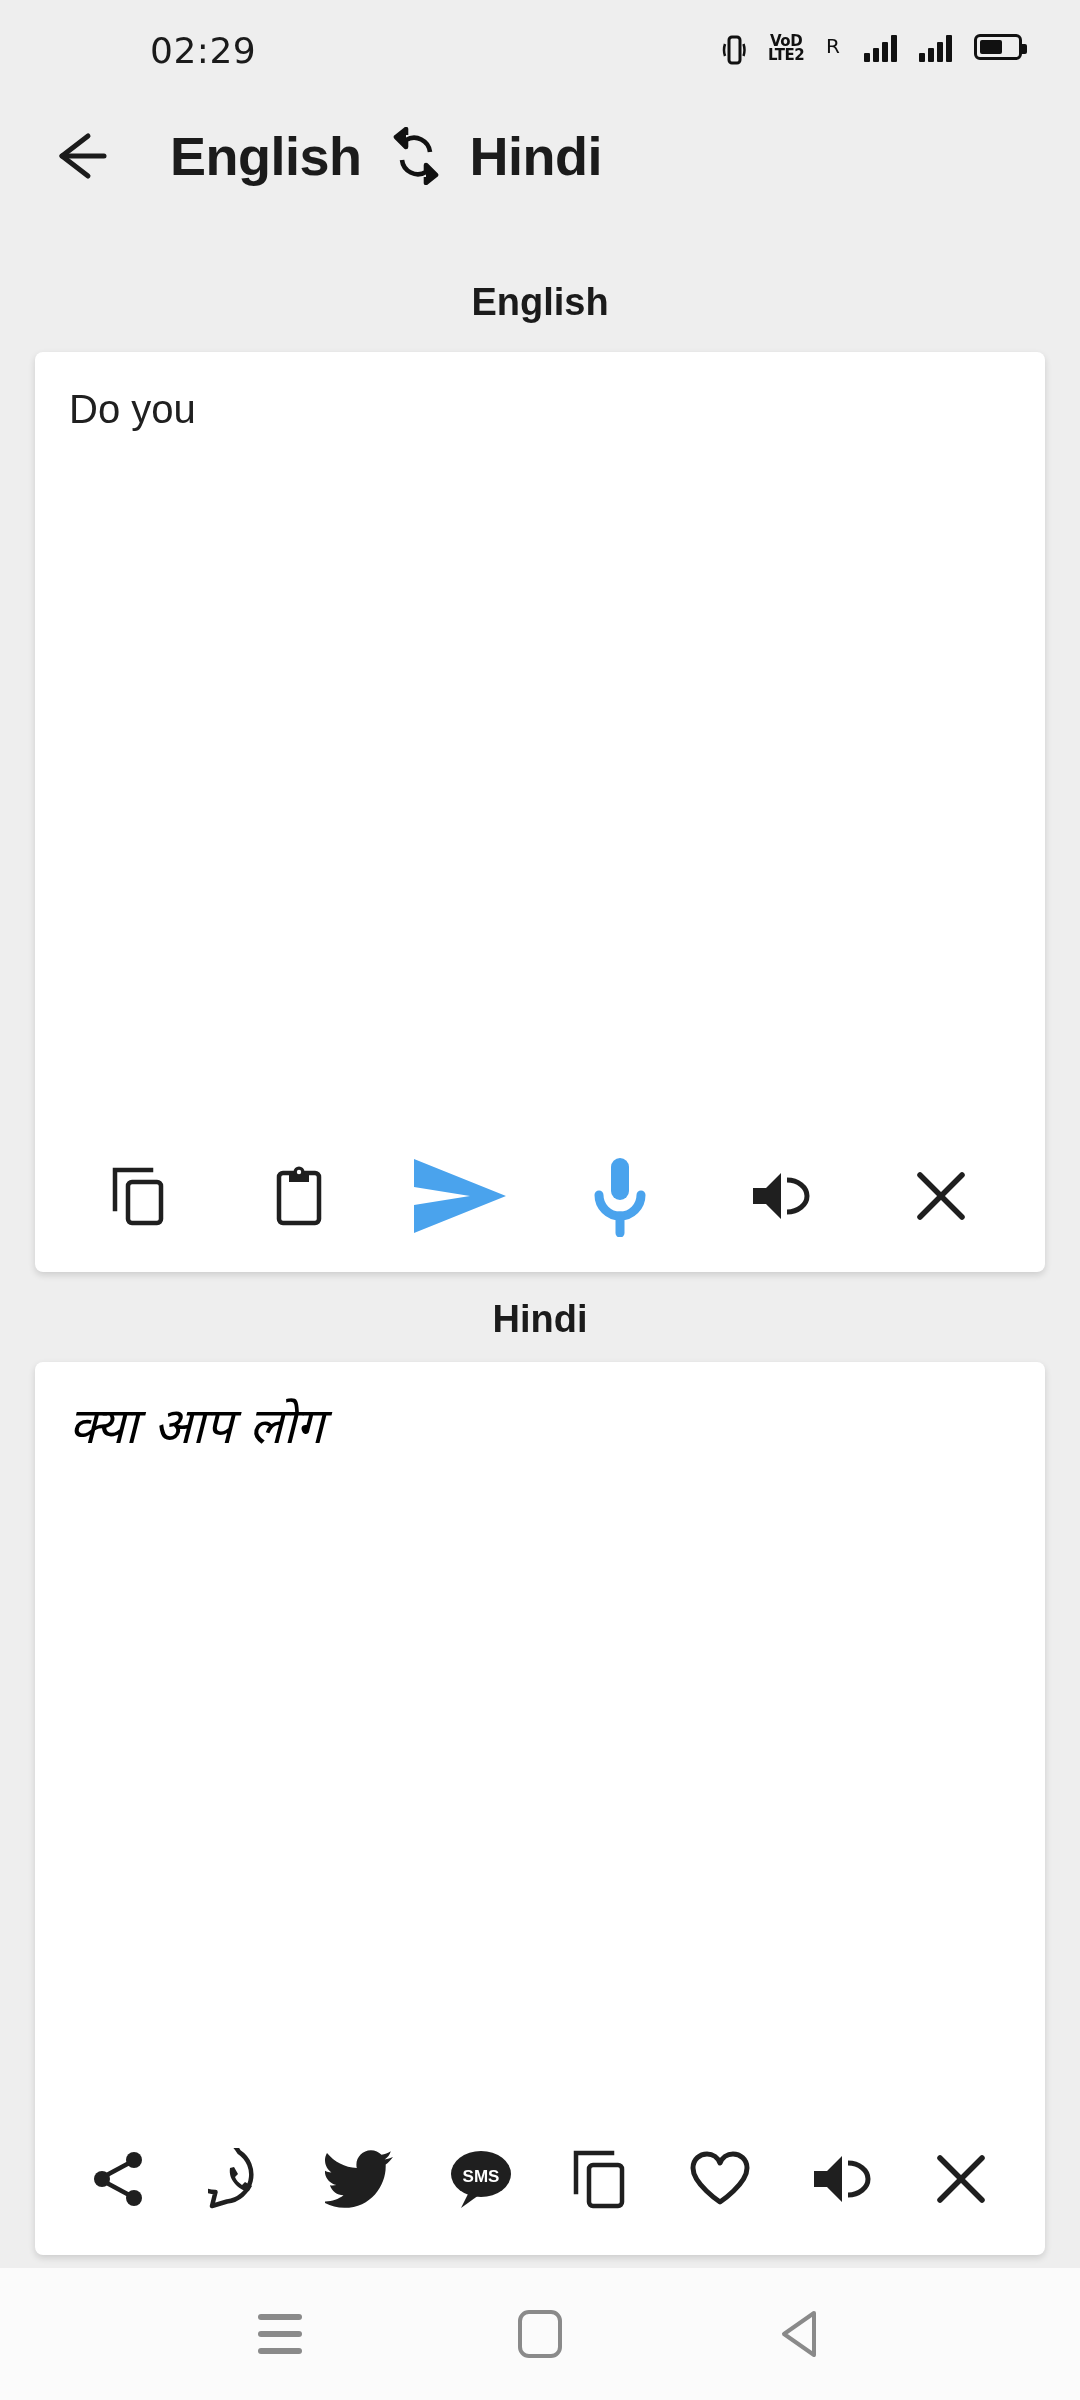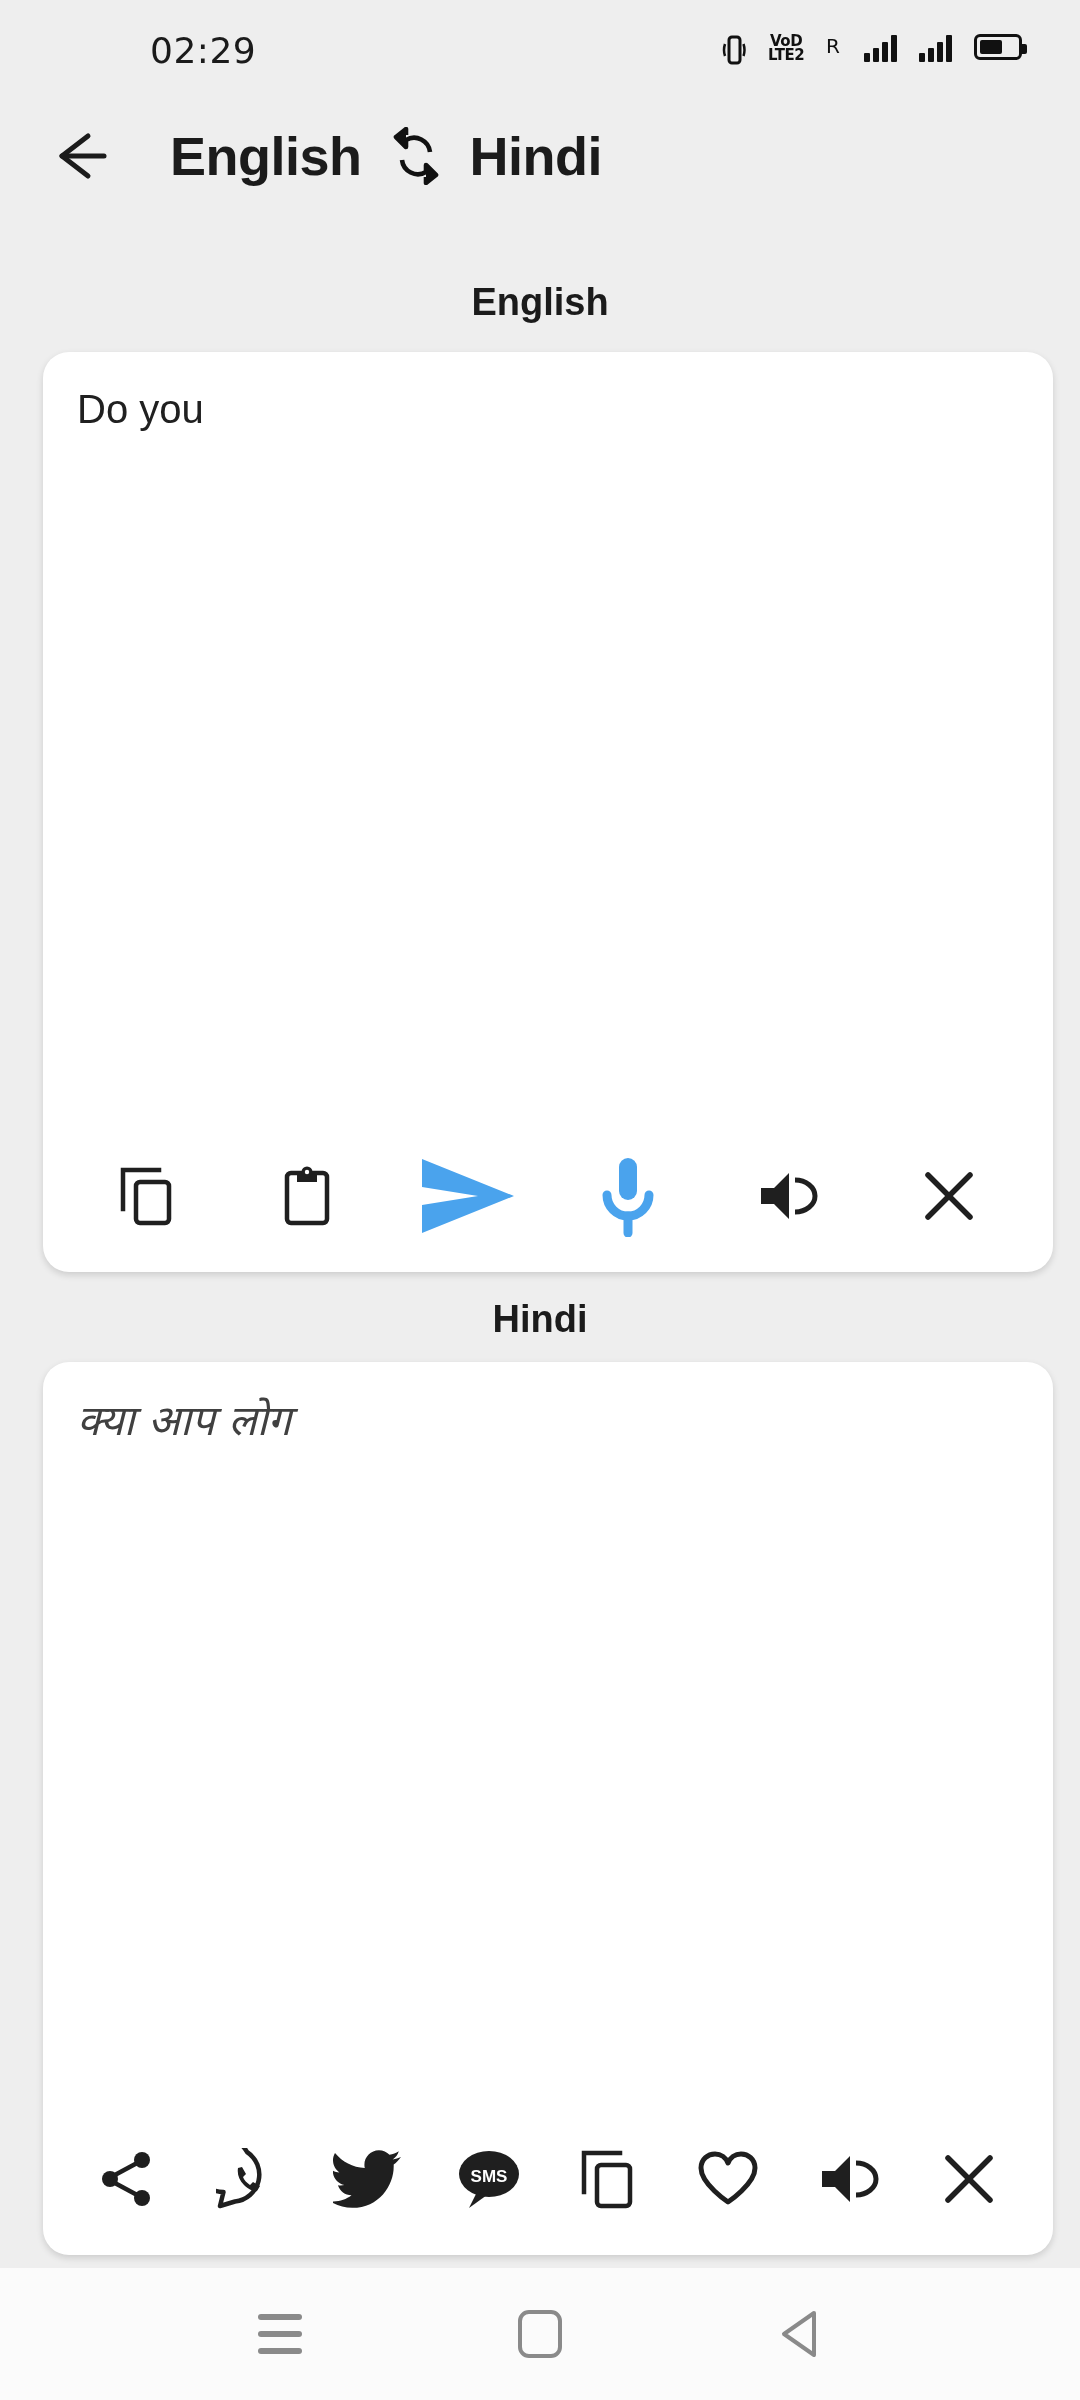--- a/index.html
+++ b/index.html
@@ -80,37 +80,37 @@
     text-align:center;
     font-size:38px; font-weight:bold; color:#1b1b1b;
   }
   #label-source { top:281px; }
   #label-target { top:1298px; }
 
   
   .card {
     position:absolute;
     background:#ffffff;
-    border-radius:26px;
+    border-radius:8px;
     box-shadow:0 3px 7px rgba(0,0,0,0.14);
-    display:flex; flex-direction:column;margin-left:8px;
+    display:flex; flex-direction:column;
   }
   #source-card { left:35px; top:352px; width:1010px; height:920px; }
   #target-card { left:35px; top:1362px; width:1010px; height:893px; }
 
   .text-area {
     flex:1;
     padding:32px 34px 0 34px;
     overflow:hidden;
   }
   #source-text {
     font-size:40px; color:#202020; line-height:1.28;
   }
   #target-text {
-    font-size:42px; color:#404040; line-height:1.3;
+    font-size:50px; color:#000000; line-height:1.3;
     font-style:italic;
     font-family:"DejaVu Sans", sans-serif;
   }
 
   .toolbar {
     display:flex; align-items:center;
     height:150px;
     padding:0 24px 3px 24px;
   }
   .toolbar.six  .tool { flex:1; }

